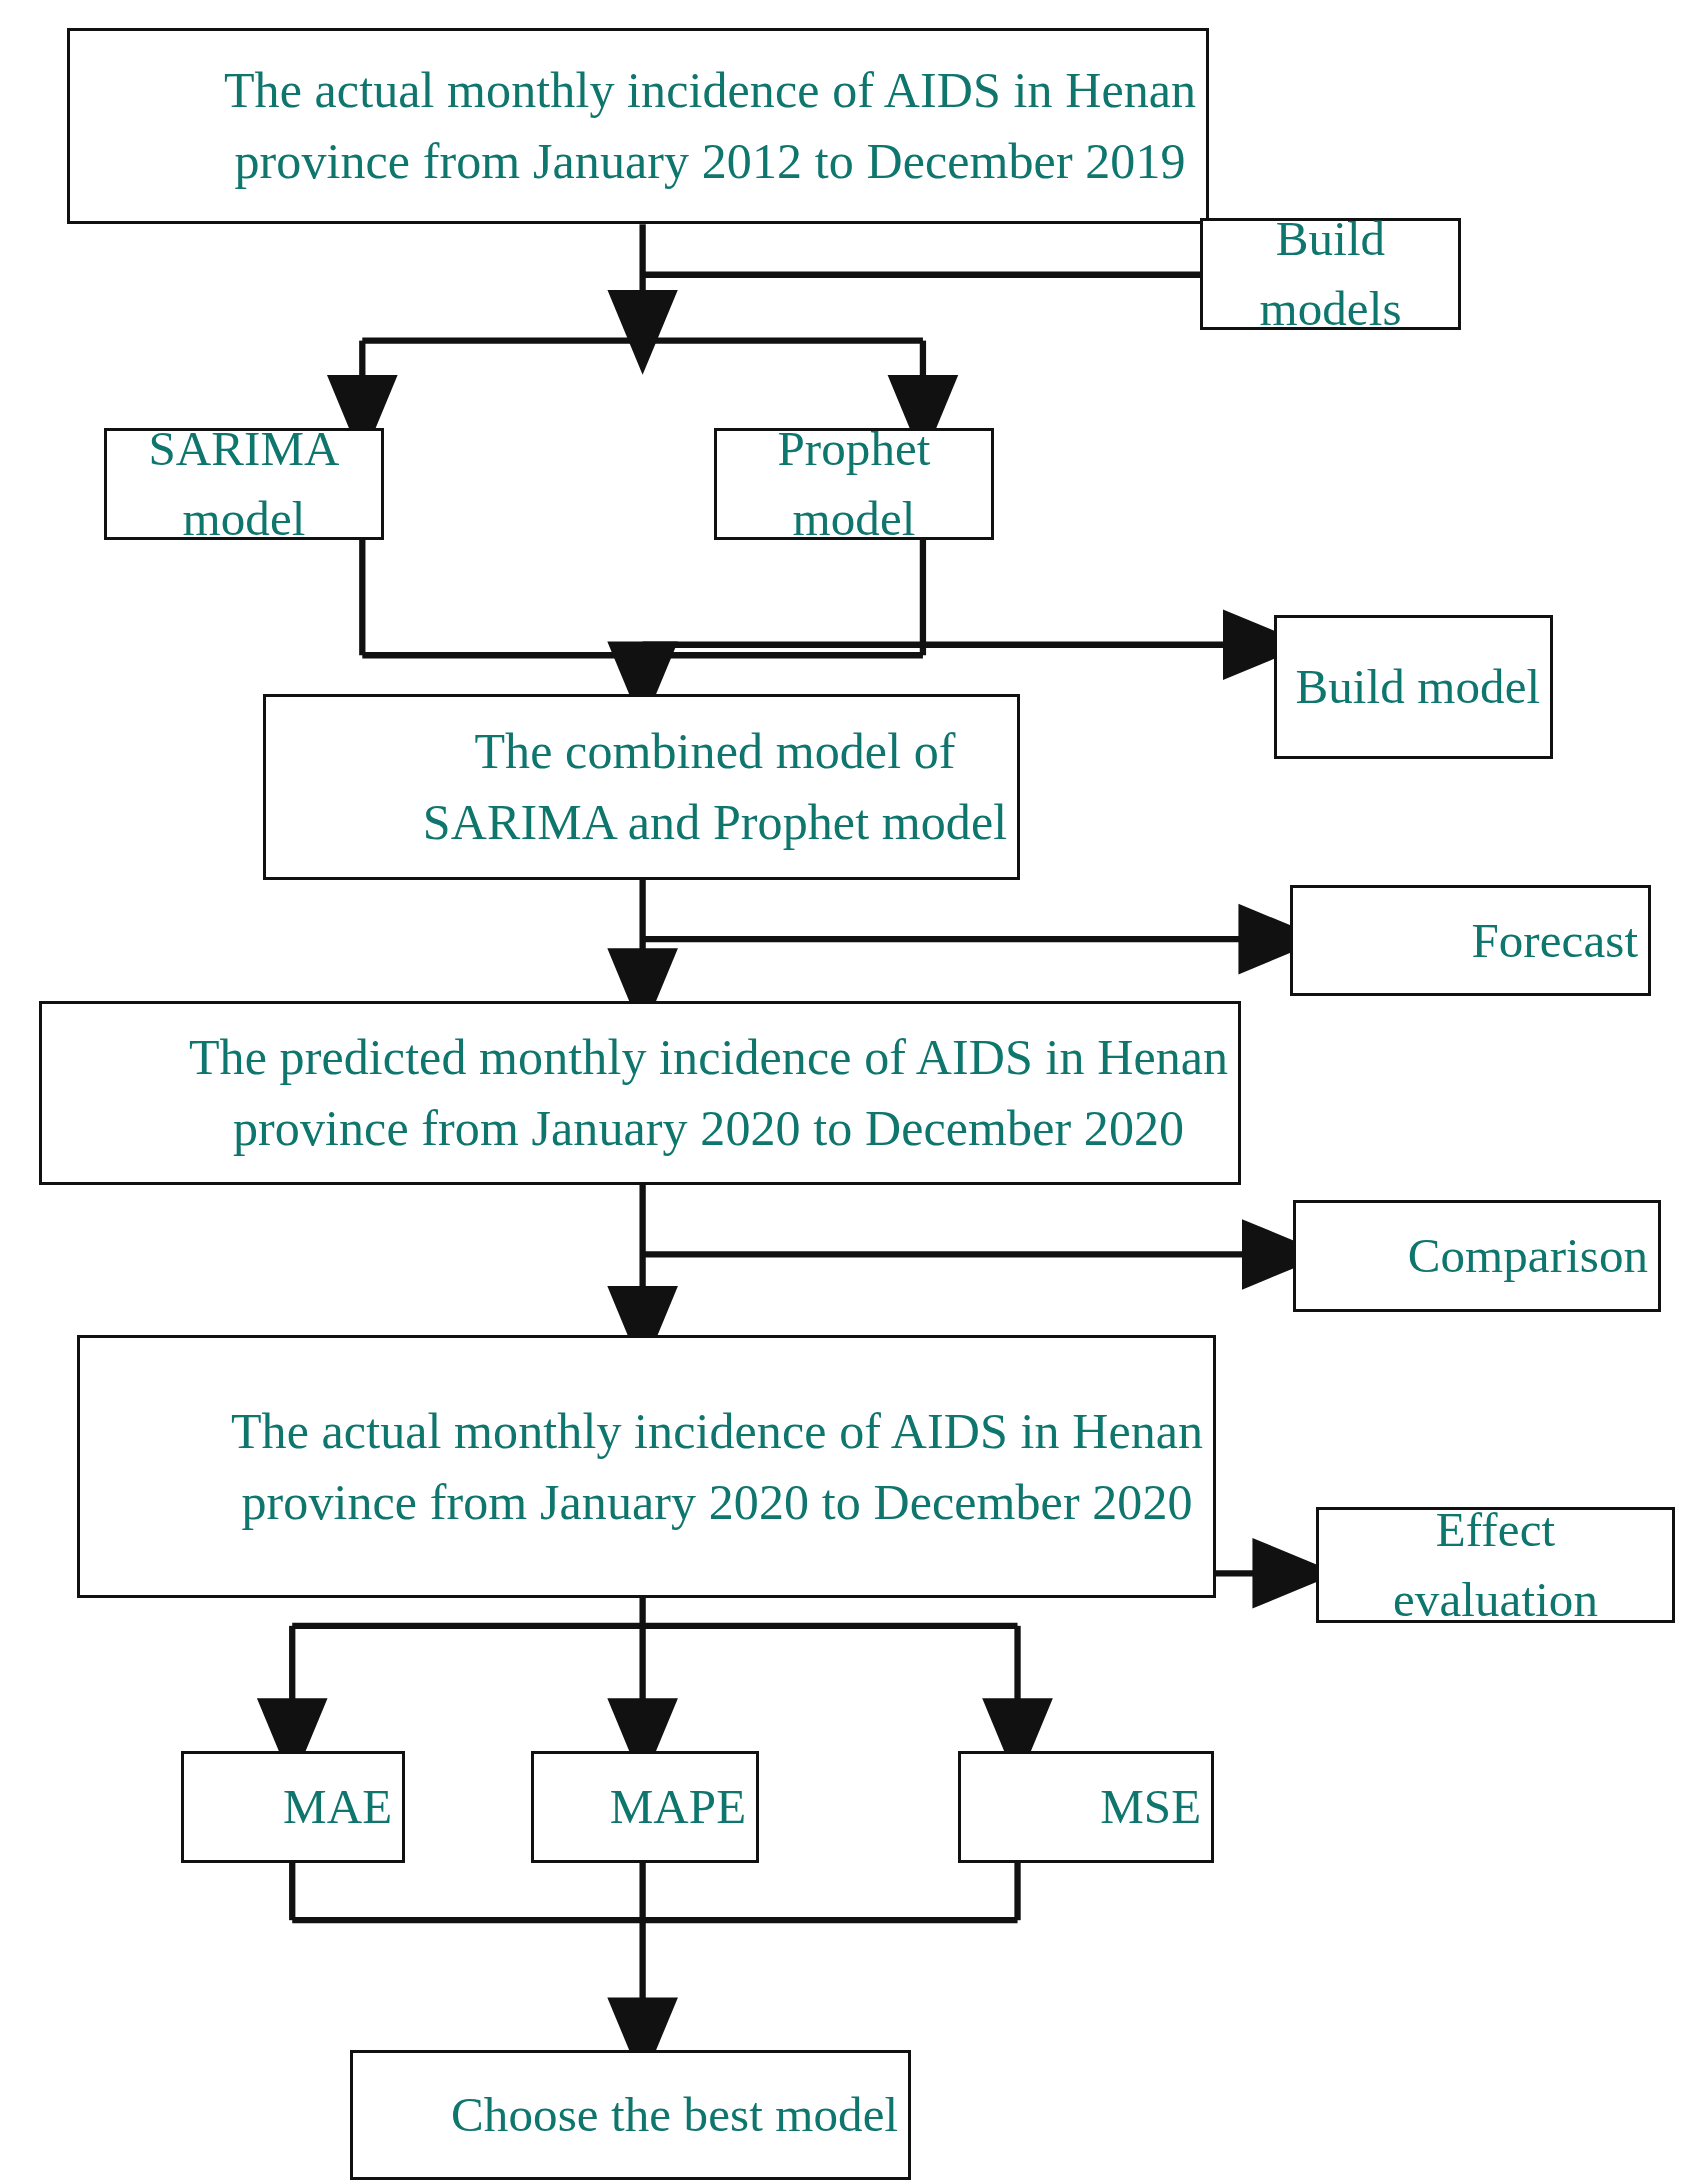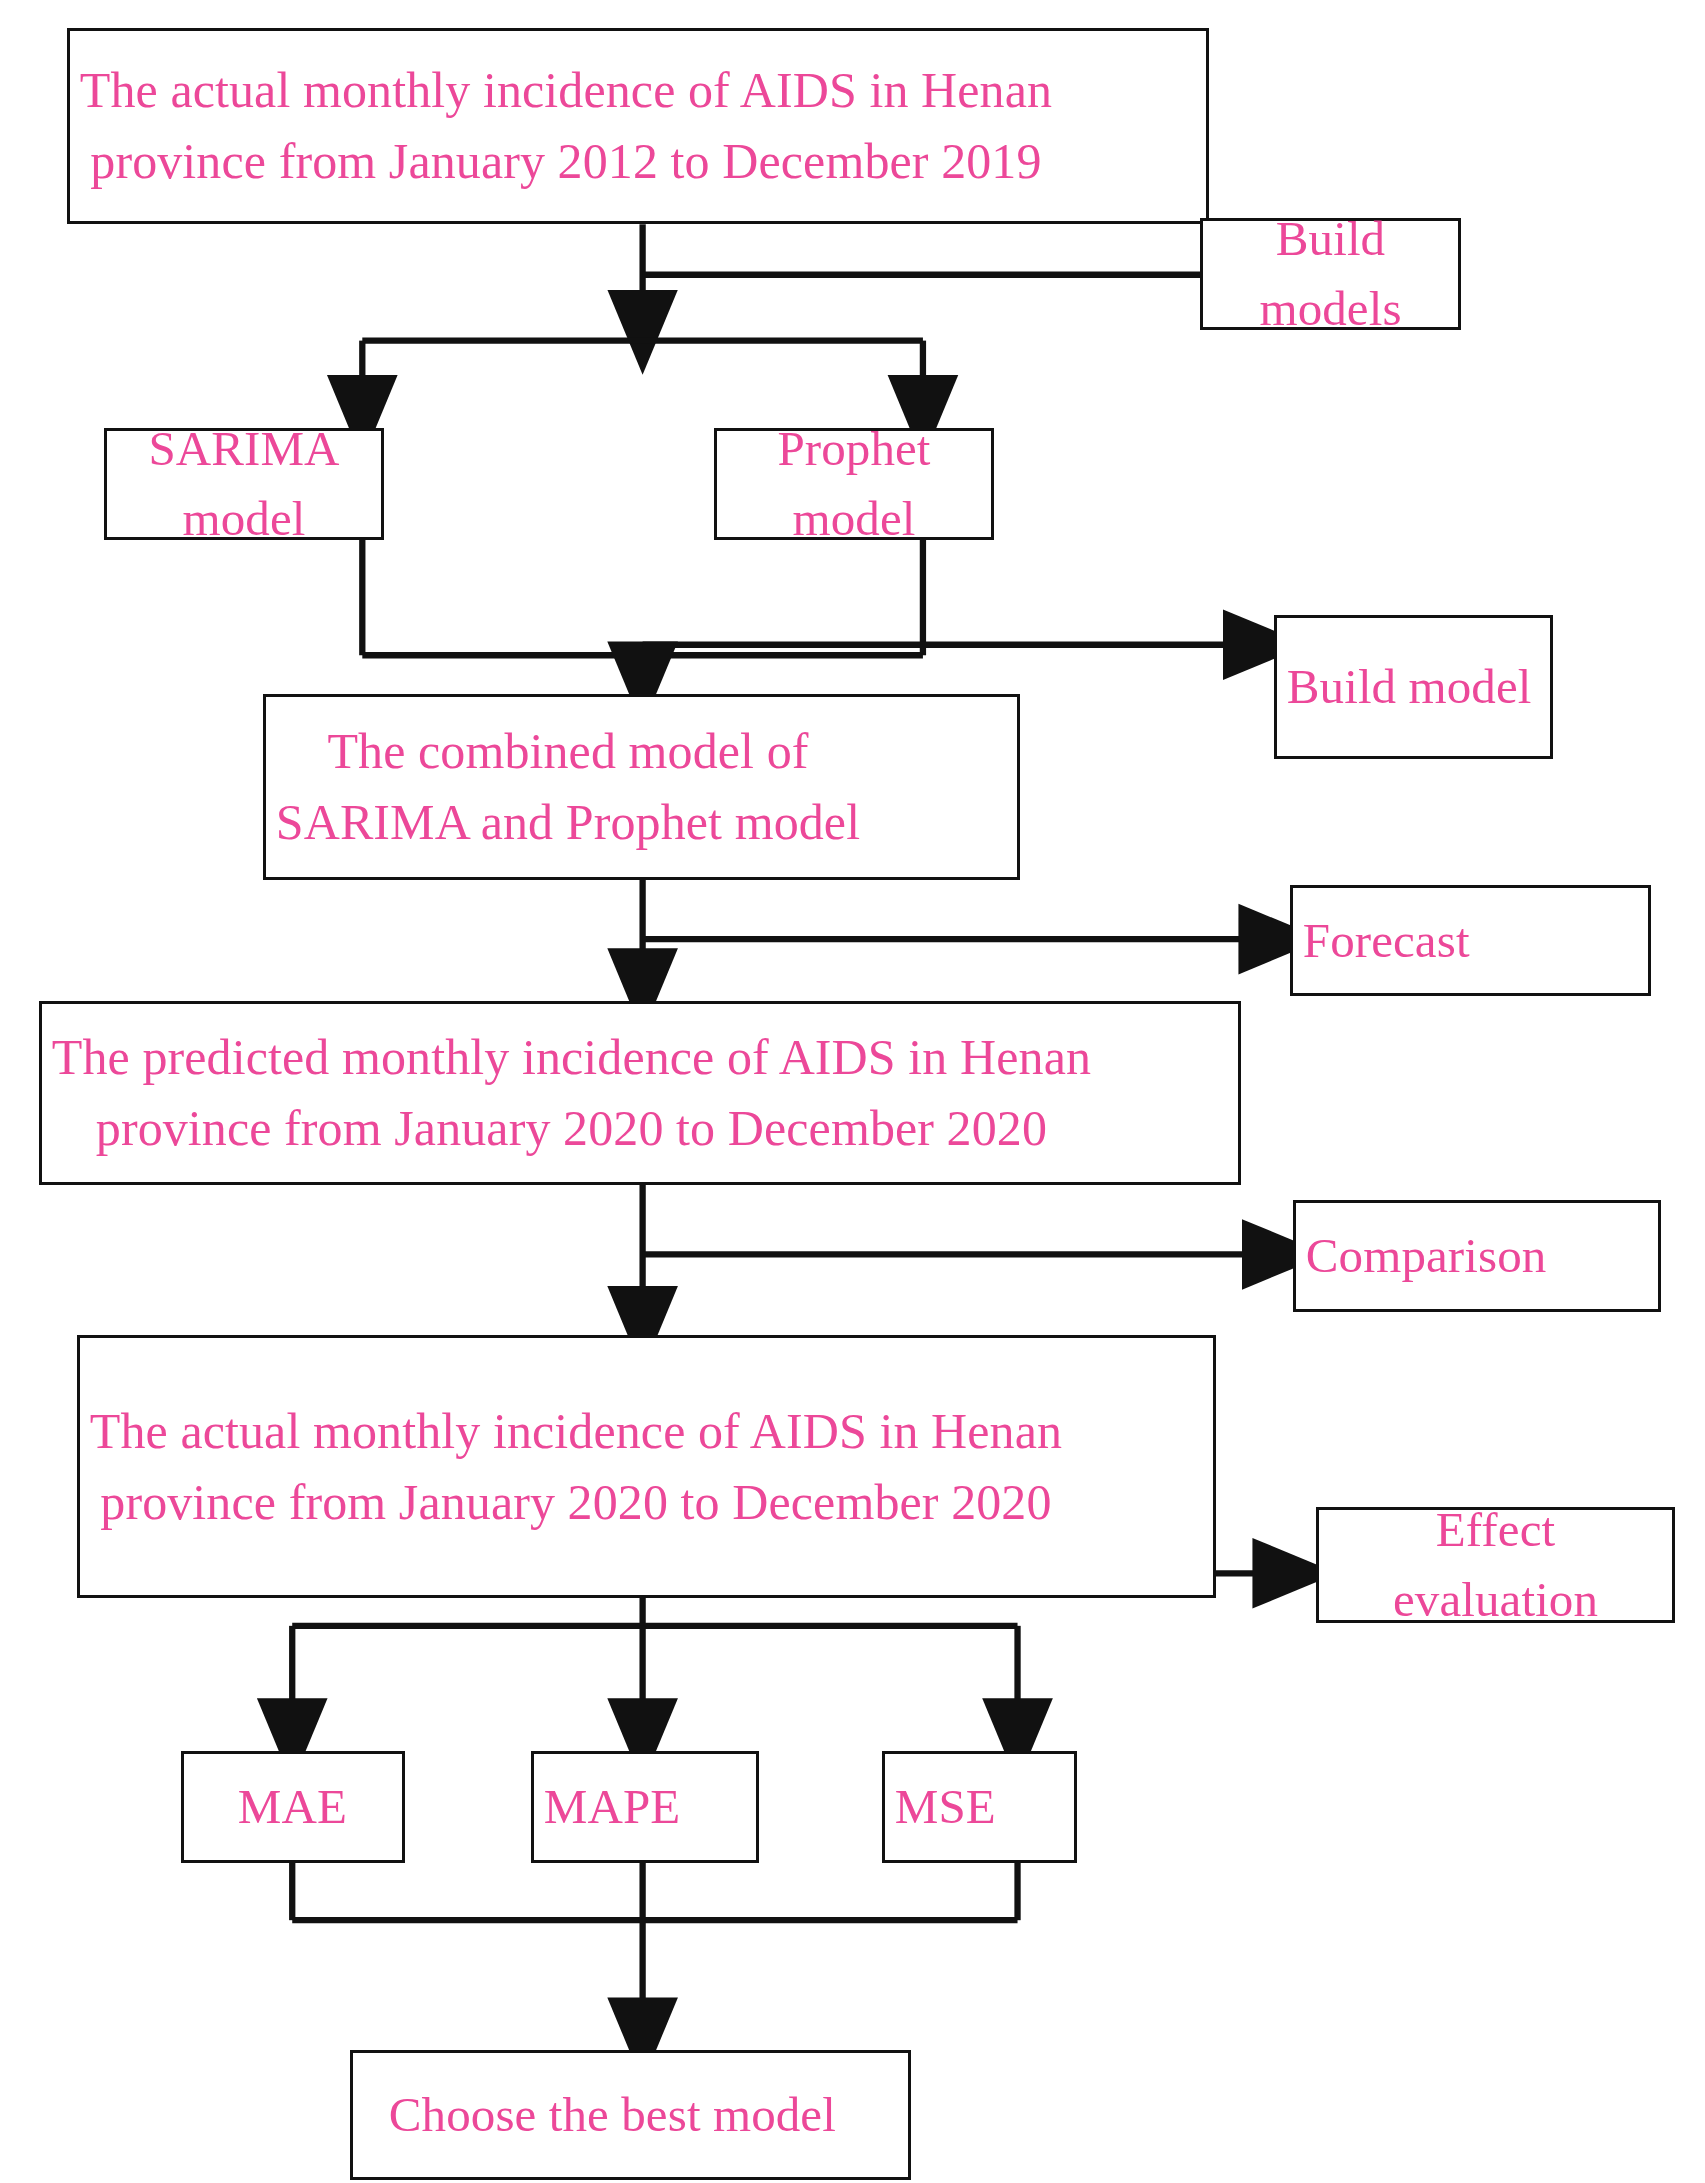--- a/index.html
+++ b/index.html
@@ -25,23 +25,23 @@
     width: 1705px;
     height: 2183px;
   }
   .node-box {
     position: absolute;
     box-sizing: border-box;
     background: #ffffff;
     border: 3.5px solid #111111;
     display: flex;
     align-items: center;
-    justify-content: flex-start;
+    justify-content: flex-end;
     text-align: center;
-    color: #ec4899;
+    color: #0f766e;
     font-family: "Liberation Serif", "DejaVu Serif", serif;
     line-height: 1.42;
     letter-spacing: 0.1px;
   }
   .node-box .node-label {
     display: block;
     white-space: pre-line;
     padding: 0 9.8px;
   }
   .txt-lg  { font-size: 50px; }
@@ -150,21 +150,21 @@
   </div>
 
   <div class="node-box txt-md" style="left:181px; top:1751px; width:224px; height:112px;padding-left:44px;">
     <span class="node-label">MAE</span>
   </div>
 
   <div class="node-box txt-md" style="left:531px; top:1751px; width:228px; height:112px;">
     <span class="node-label">MAPE</span>
   </div>
 
-  <div class="node-box txt-md" style="left:882px; top:1751px; width:195px; height:112px;">
+  <div class="node-box txt-md" style="left:958px; top:1751px; width:256px; height:112px;">
     <span class="node-label">MSE</span>
   </div>
 
   <div class="node-box txt-md" style="left:350px; top:2050px; width:561px; height:130px;padding-left:26px;">
     <span class="node-label">Choose the best model</span>
   </div>
 
 </div>
 
 

